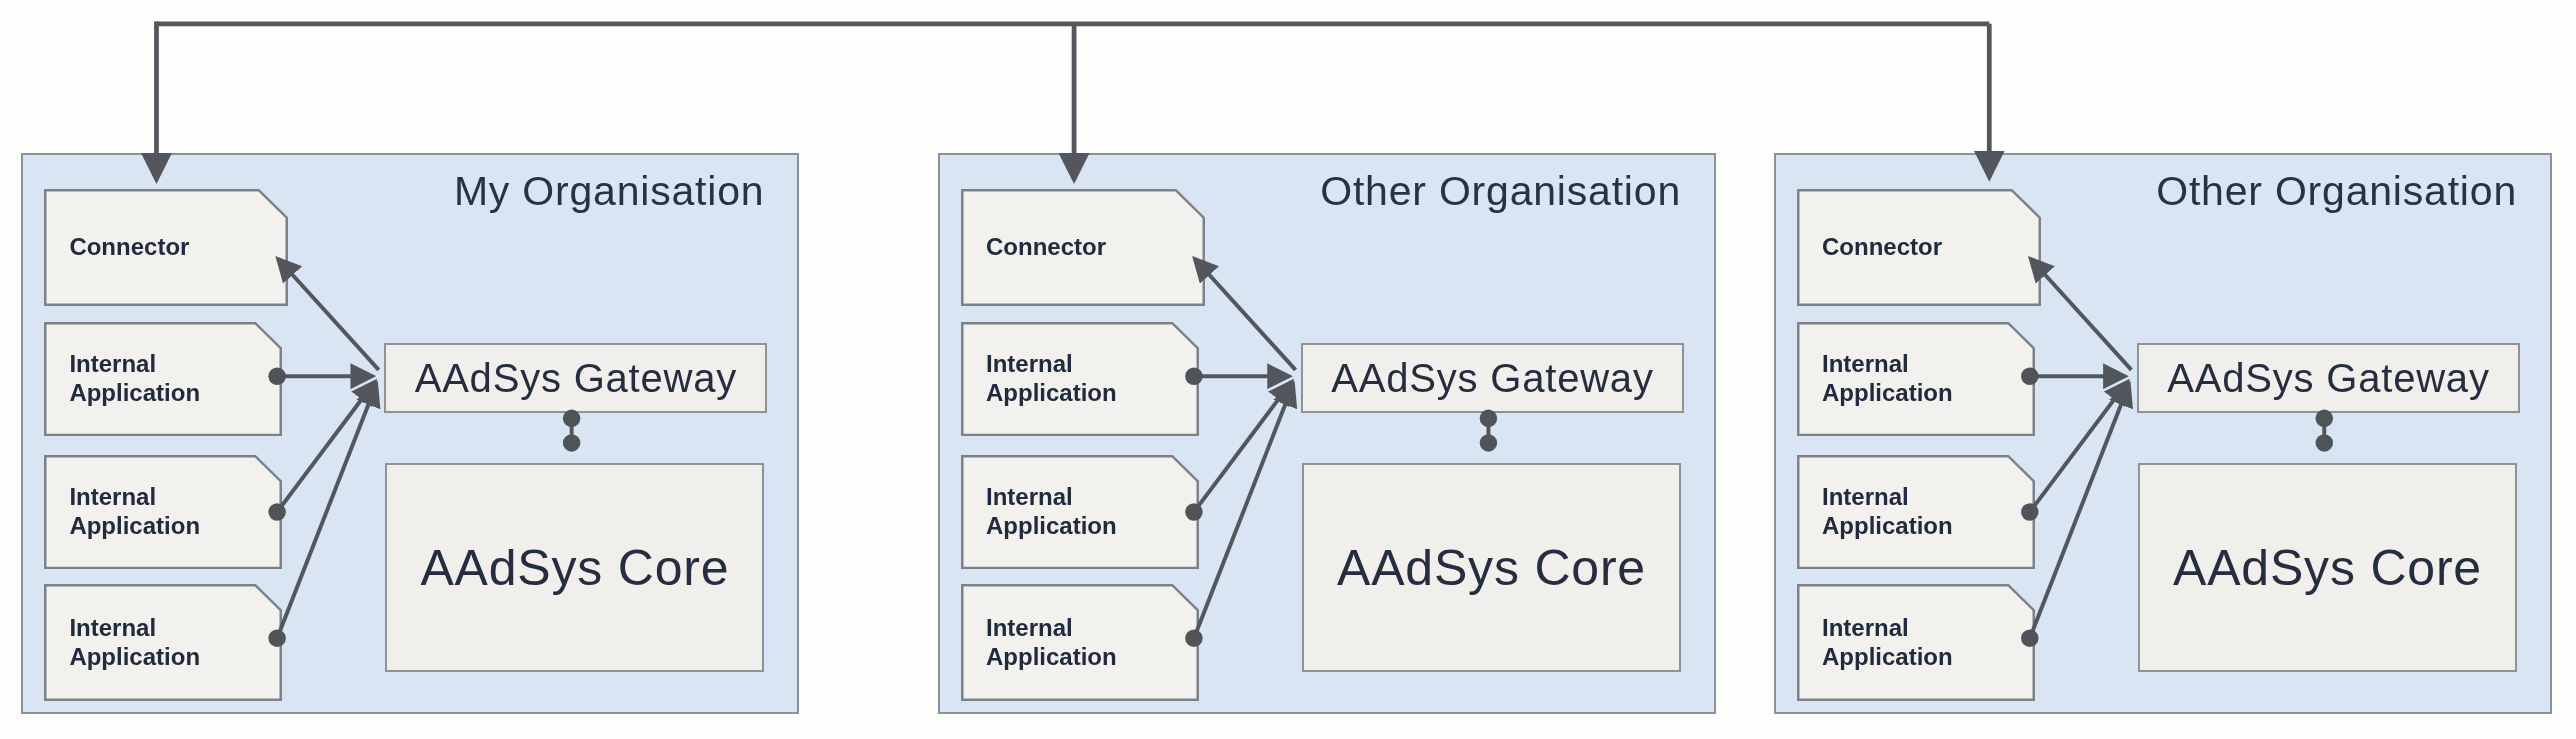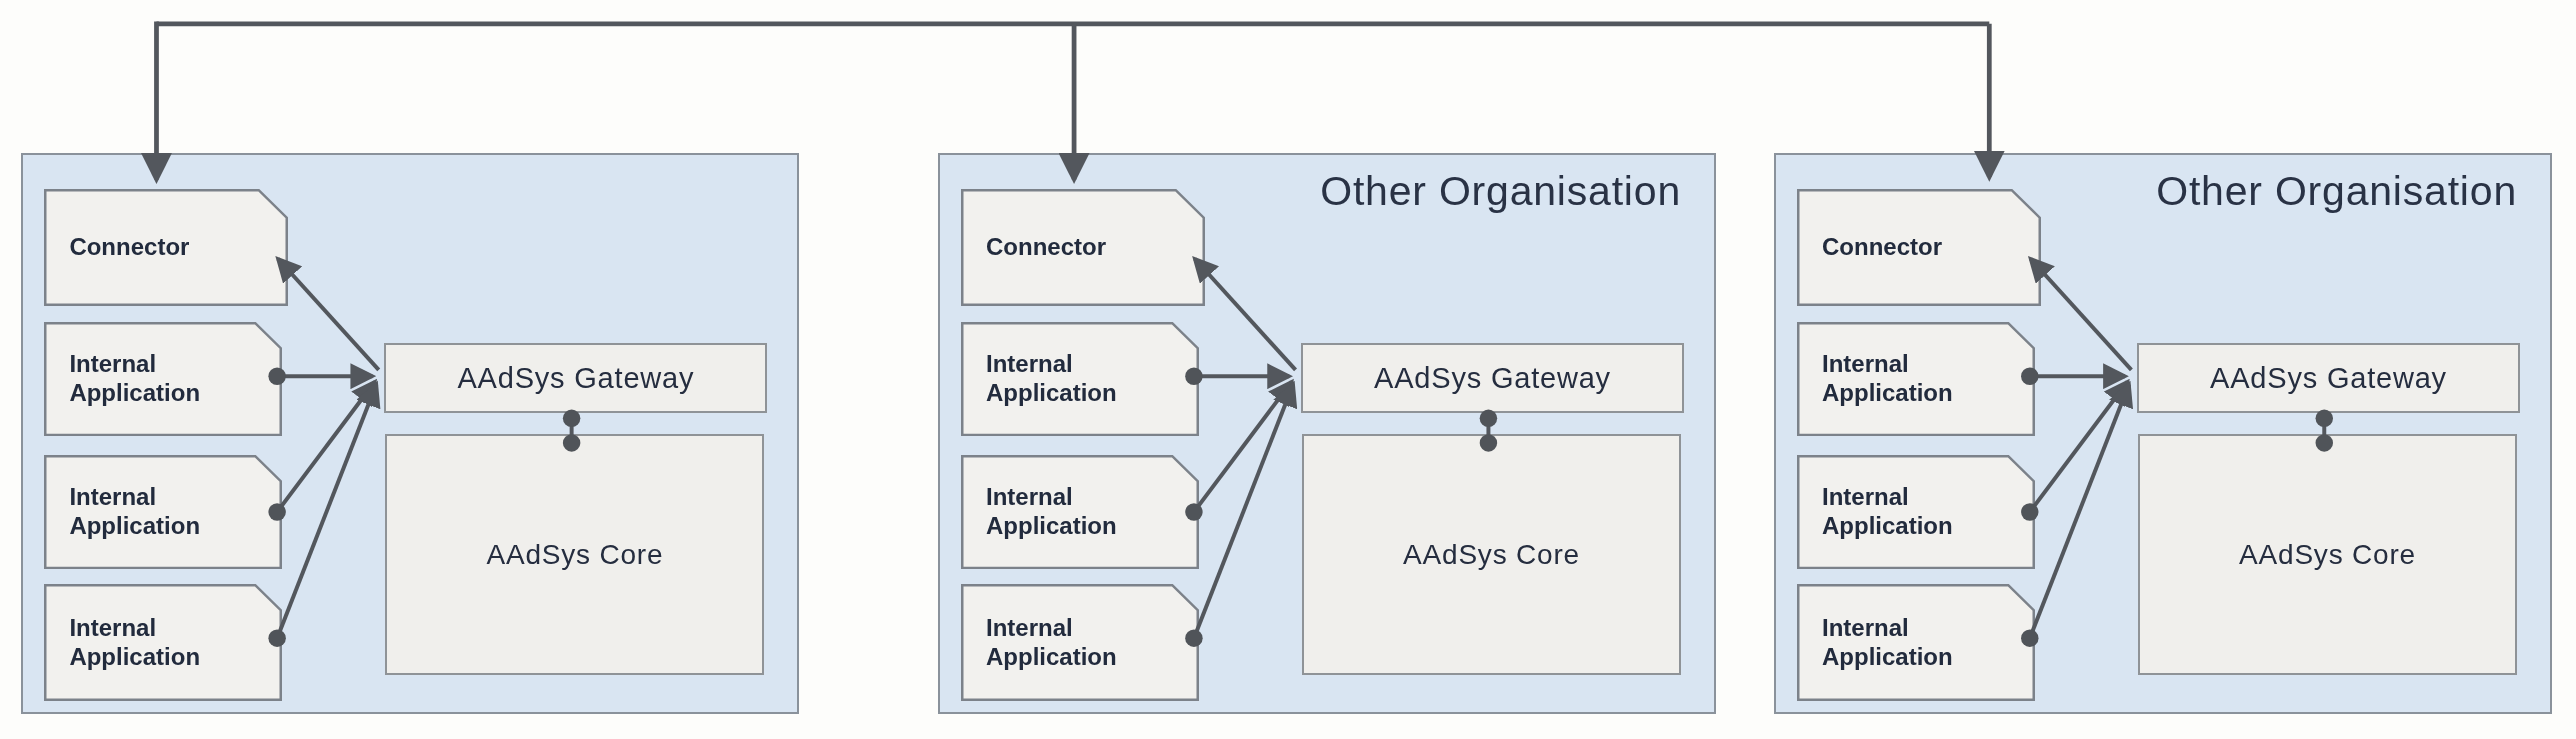--- a/index.html
+++ b/index.html
@@ -21,34 +21,35 @@
   .note .lbl{
     position:absolute;left:25.4px;top:0;bottom:0;right:11px;
     display:flex;align-items:center;
     font-size:24px;font-weight:bold;line-height:1.2;color:#222b3d;
   }
   .plainbox{
     position:absolute;background:#f0efec;border:2.4px solid #8f9397;box-sizing:border-box;
     display:flex;align-items:center;justify-content:center;
     color:#252d3f;letter-spacing:0.8px;white-space:nowrap;
   }
-  .gateway{left:361px;top:188px;width:383px;height:70px;font-size:29px;}
-  .core{left:362px;top:279px;width:379px;height:241px;font-size:28px;}
+  .gateway{left:361px;top:188px;width:383px;height:70px;font-size:40px;}
+  .core{left:362px;top:308px;width:379px;height:209px;font-size:50px;}
   .pos-connector{left:20.6px;top:34px;width:232px;height:117px;}
   .pos-app1{left:20.6px;top:167px;width:226px;height:114px;}
   .pos-app2{left:20.6px;top:300px;width:226px;height:114px;}
   .pos-app3{left:20.6px;top:429px;width:226px;height:117px;}
   .overlay{position:absolute;left:0;top:0;pointer-events:none;}
 </style>
 </head>
 <body>
 
 <div class="stage">
 
   <div class="panel" style="left:21.4px">
+    <div class="panel-title">My Organisation</div>
 
     <div class="note pos-connector">
       <svg viewBox="0 0 292 147" preserveAspectRatio="none">
         <polygon points="1.5,1.5 257,1.5 290.5,36 290.5,145.5 1.5,145.5" fill="#f2f1ee" stroke="#7c828a" stroke-width="3"></polygon>
       </svg>
       <span class="lbl">Connector</span>
     </div>
 
     <div class="note pos-app1">
       <svg viewBox="0 0 285 144" preserveAspectRatio="none">

